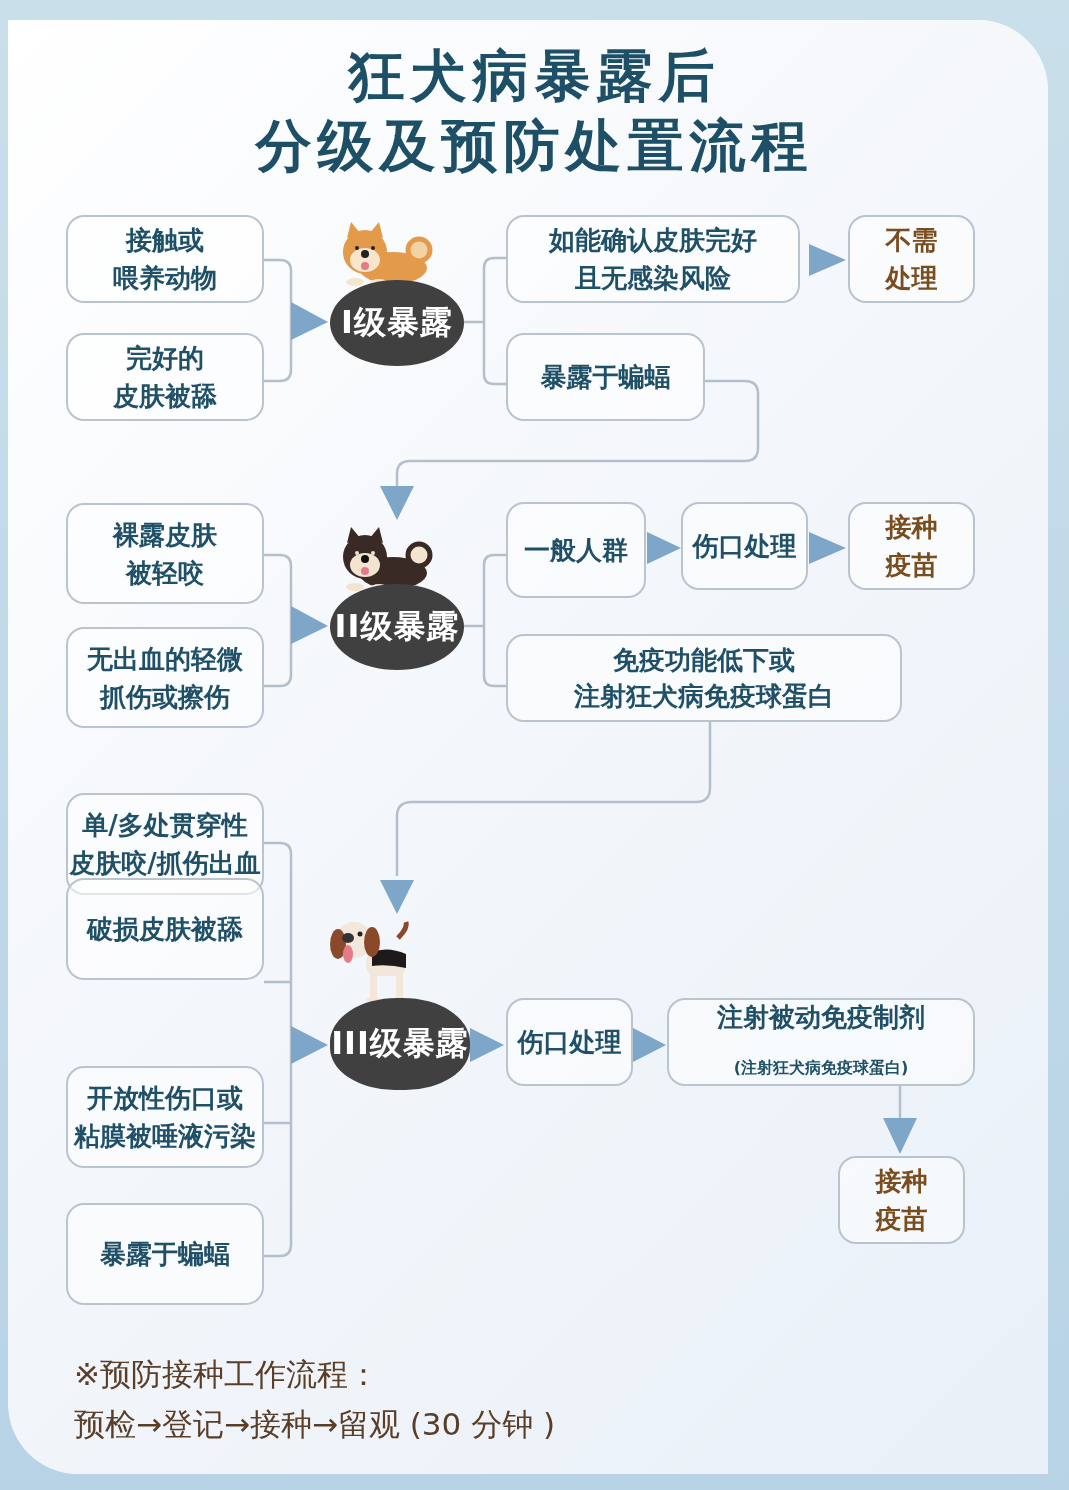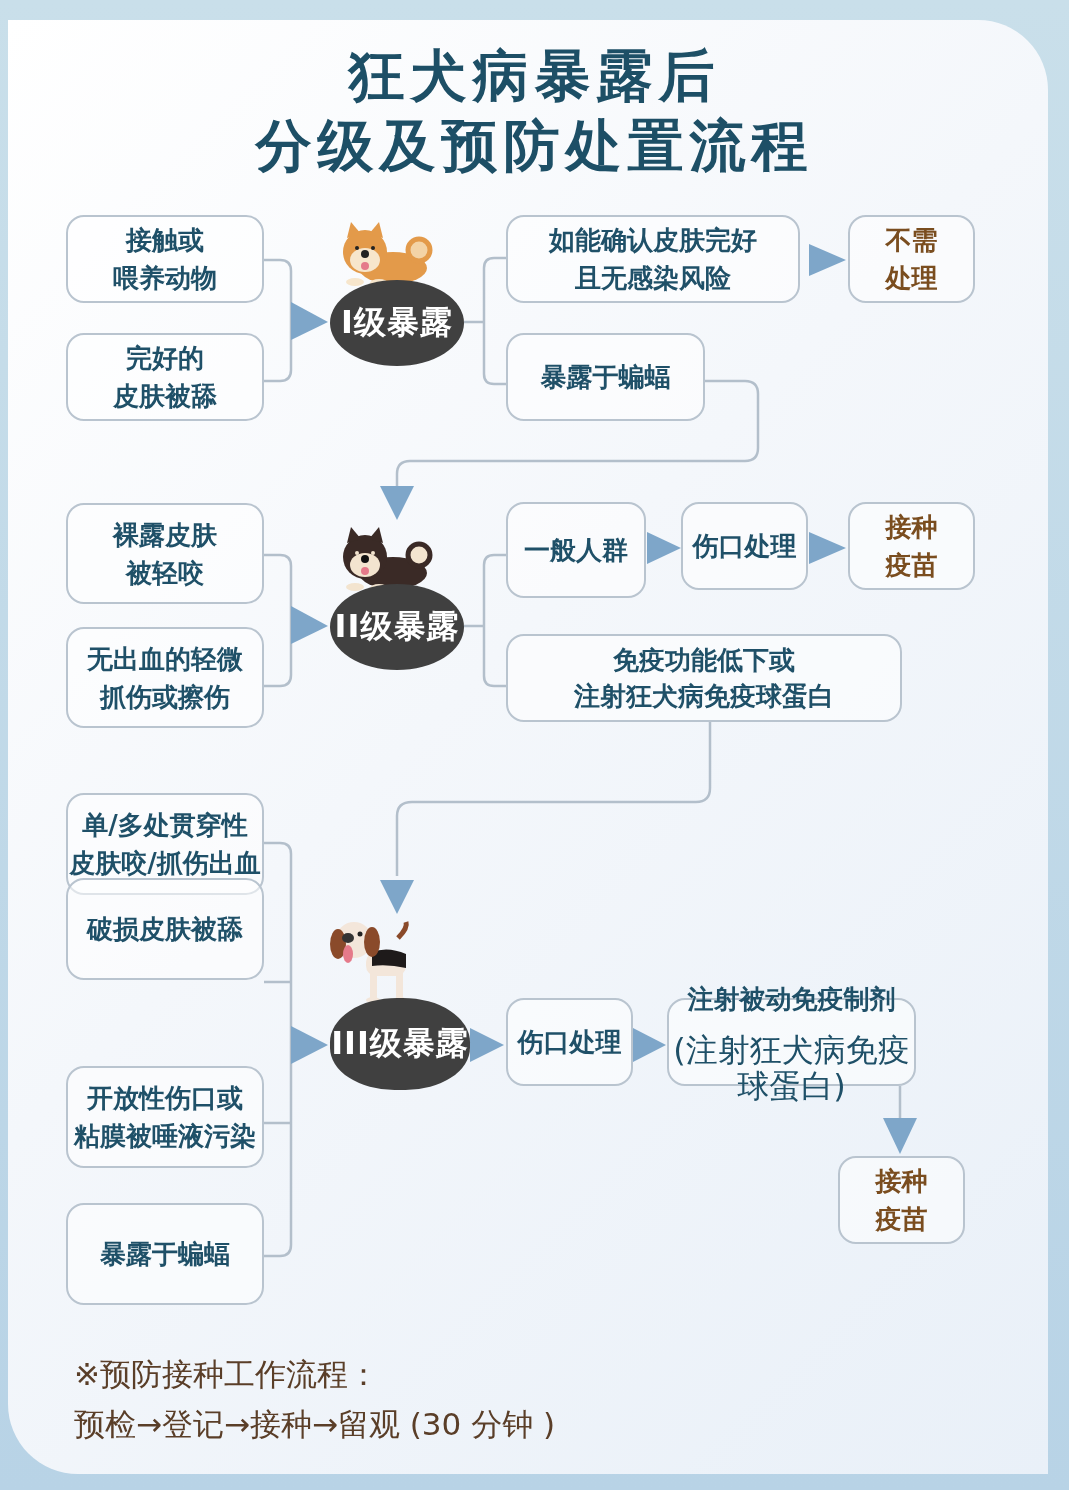--- a/index.html
+++ b/index.html
@@ -234,23 +234,23 @@
   <circle cx="32" cy="16" r="2.5" fill="#222"></circle>
   <ellipse cx="20" cy="36" rx="5" ry="9" fill="#e57a8a"></ellipse>
   <ellipse cx="45" cy="82" rx="7" ry="3" fill="#f3e6da"></ellipse>
   <ellipse cx="72" cy="82" rx="7" ry="3" fill="#f3e6da"></ellipse>
 </svg>
 <div class="oval" style="left:330px;top:998px;width:140px;height:92px;border-radius:48% 48% 46% 46%;">III级暴露</div>
 
 <div class="box" style="left:506px;top:998px;width:127px;height:88px;">
   <span>伤口处理</span>
 </div>
-<div class="box lh36" style="left:667px;top:998px;width:249px;height:88px;">
+<div class="box lh36" style="left:667px;top:998px;width:308px;height:88px;">
   <span>注射被动免疫制剂</span>
-  <span style="font-weight:normal;font-size:32px;margin-top:15px;">(注射狂犬病免疫球蛋白)</span>
+  <span style="font-weight:bold;font-size:16px;margin-top:15px;">(注射狂犬病免疫球蛋白)</span>
 </div>
 <div class="box brown" style="left:838px;top:1156px;width:127px;height:88px;">
   <span>接种</span>
   <span>疫苗</span>
 </div>
 
 <div class="footer f1">※预防接种工作流程：</div>
 <div class="footer f2">预检→登记→接种→留观 (30 分钟 )</div>
 
 </body></html>

